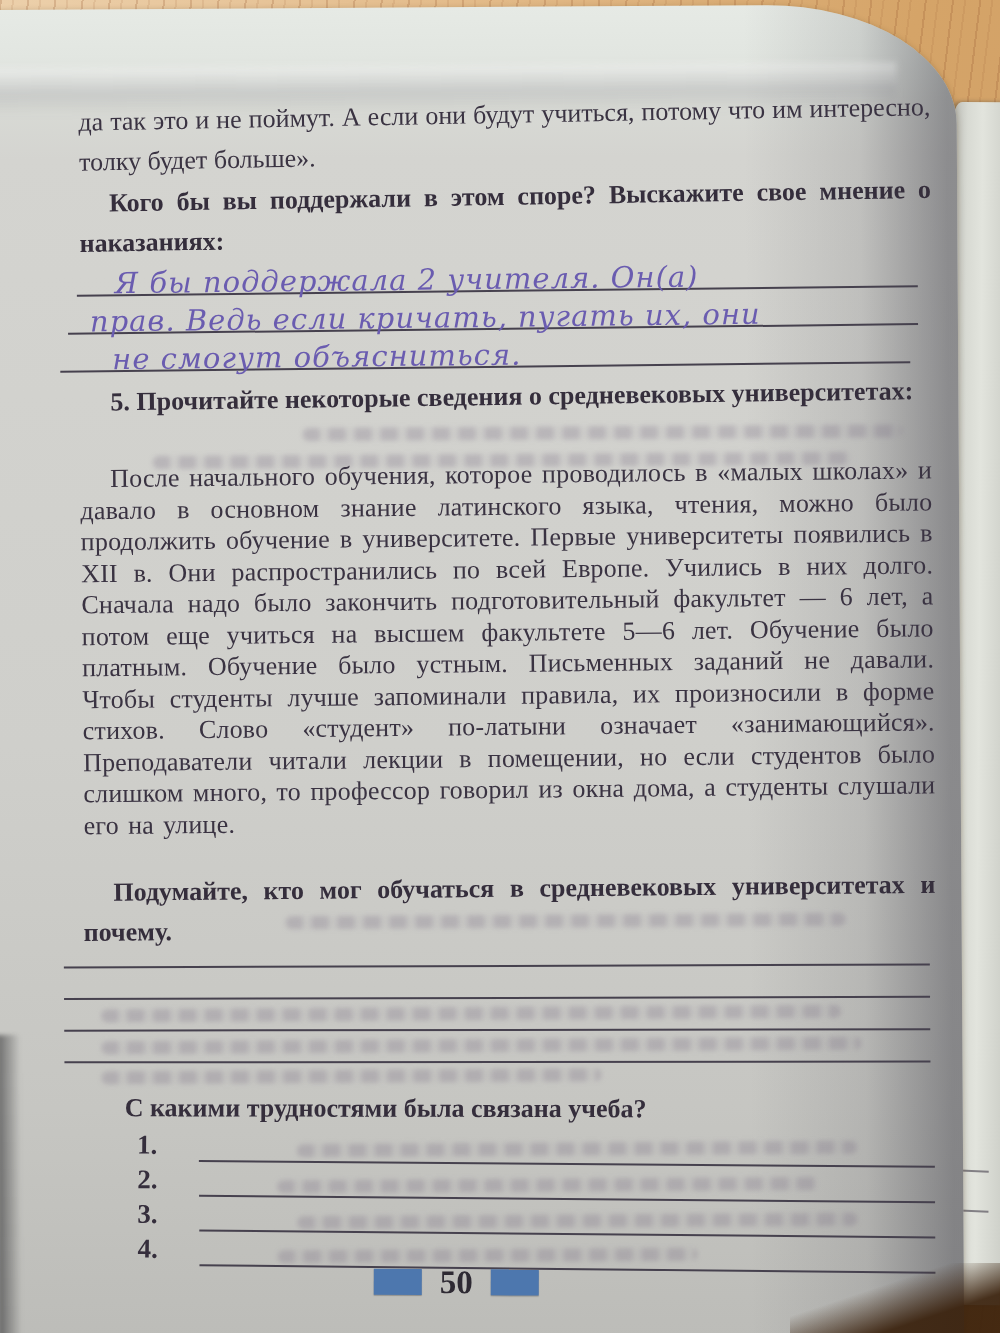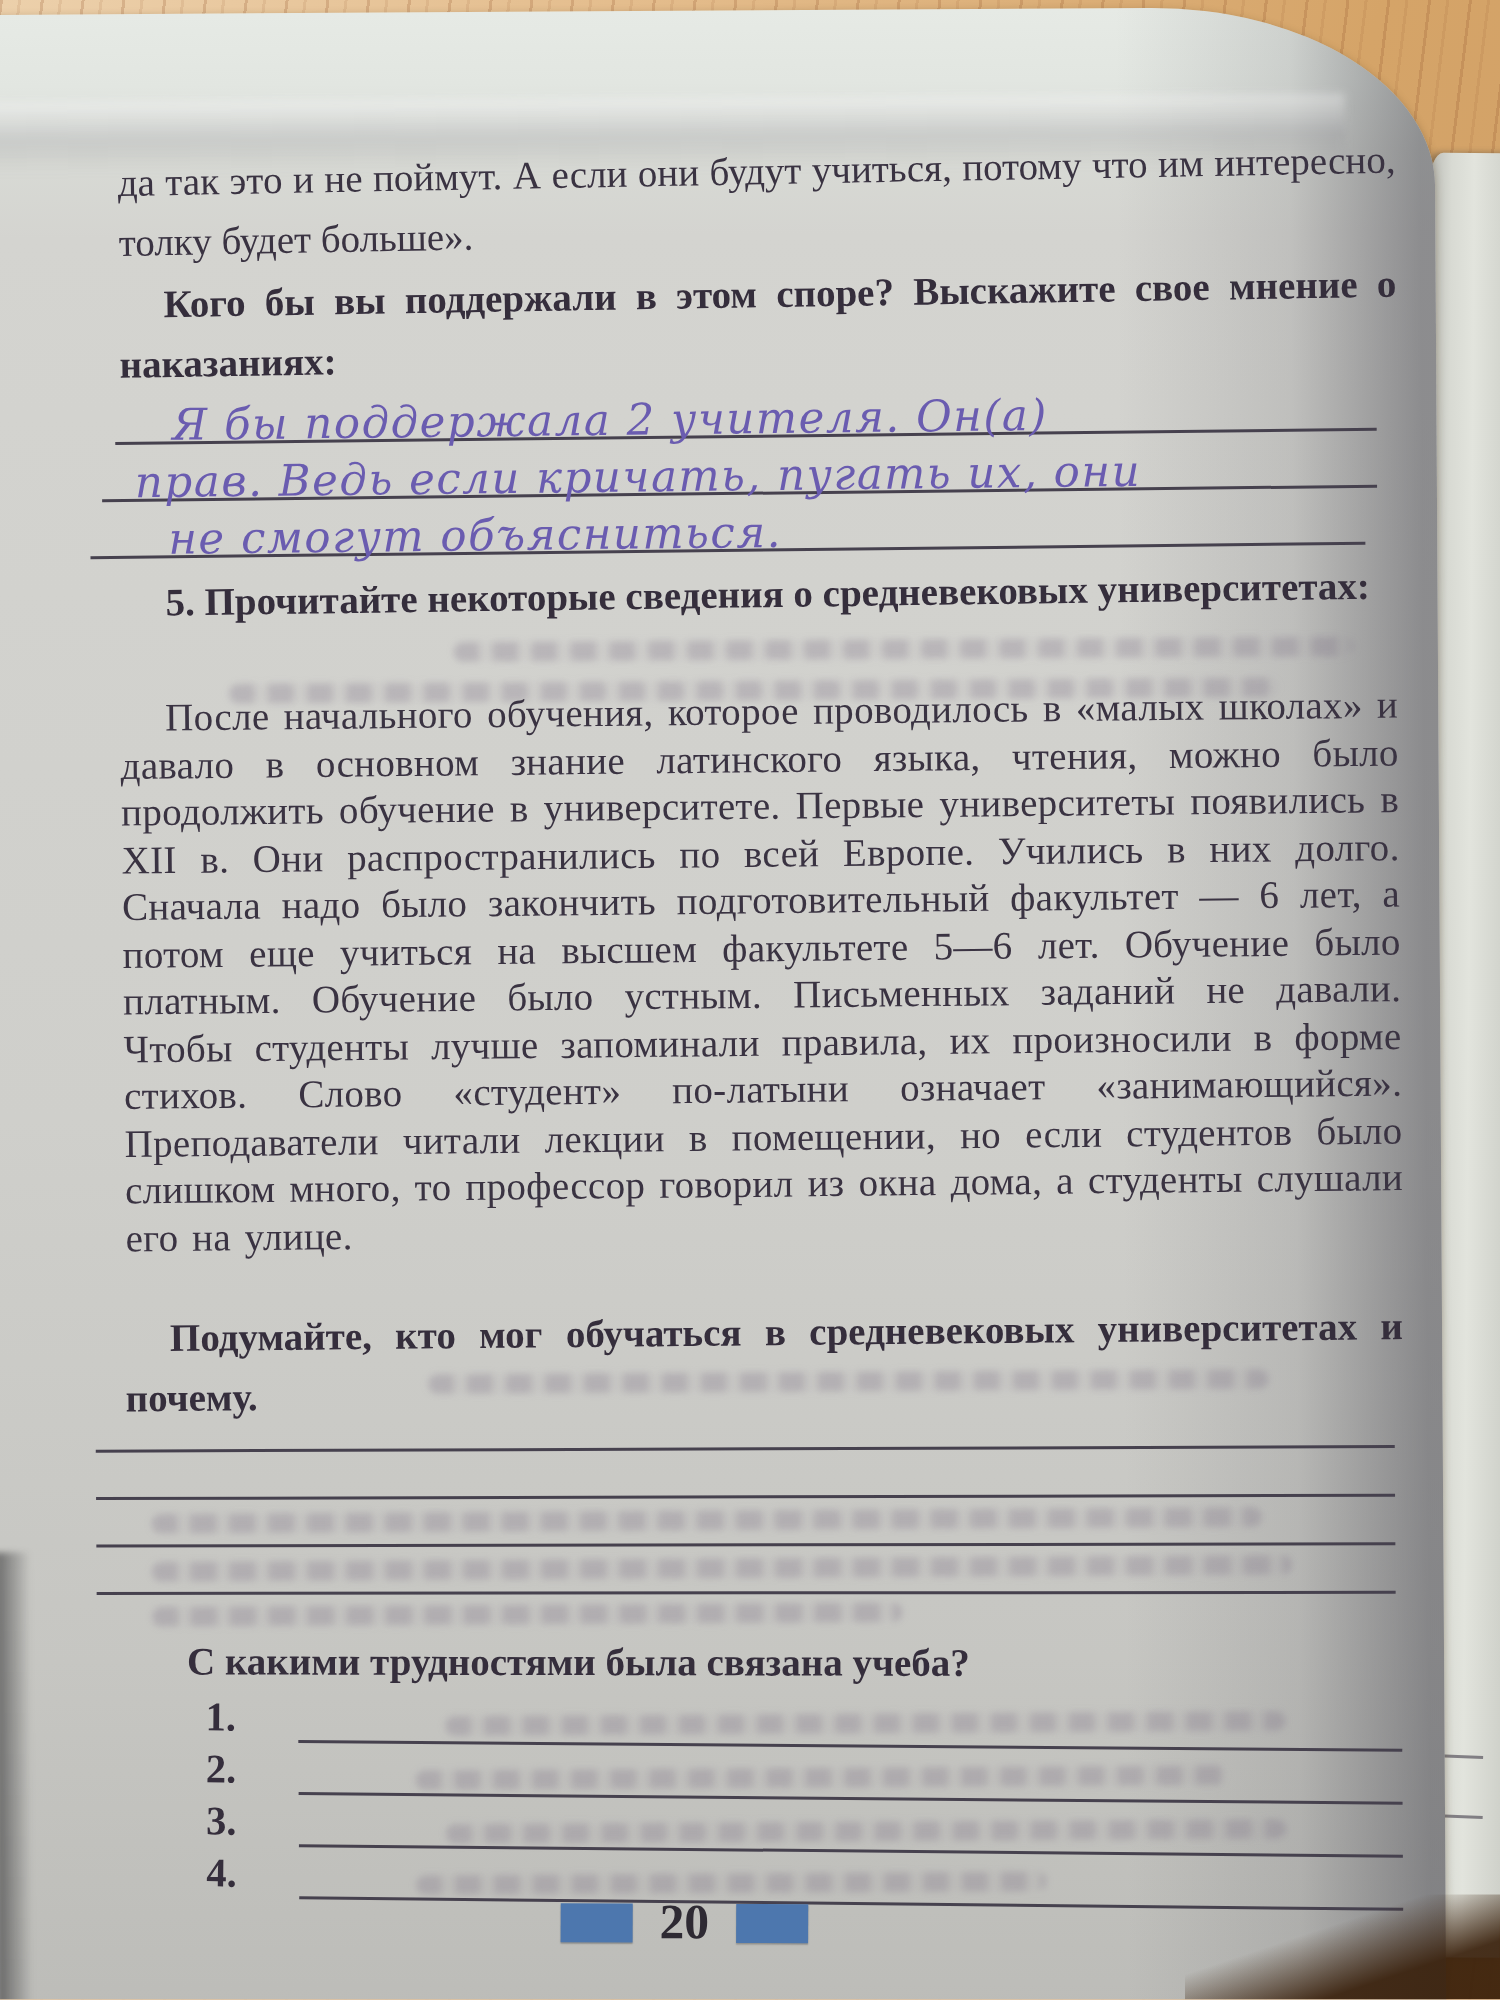--- a/index.html
+++ b/index.html
@@ -129,20 +129,20 @@
       <span class="rule"></span>
     </div>
     <div class="num-row" style="left:140px;right:28px;top:1231px;transform:rotate(.95deg);">
       <span class="num">4.</span>
       <span class="rule"></span>
     </div>
 
     <div class="footer">
       <div class="footer-inner">
         <span class="marker"></span>
-        <span class="pageno">20</span>
+        <span class="pageno">50</span>
         <span class="marker"></span>
       </div>
     </div>
   </div>
 
   <div class="wood-dark-corner"></div>
 </div>
 
 </body></html>

